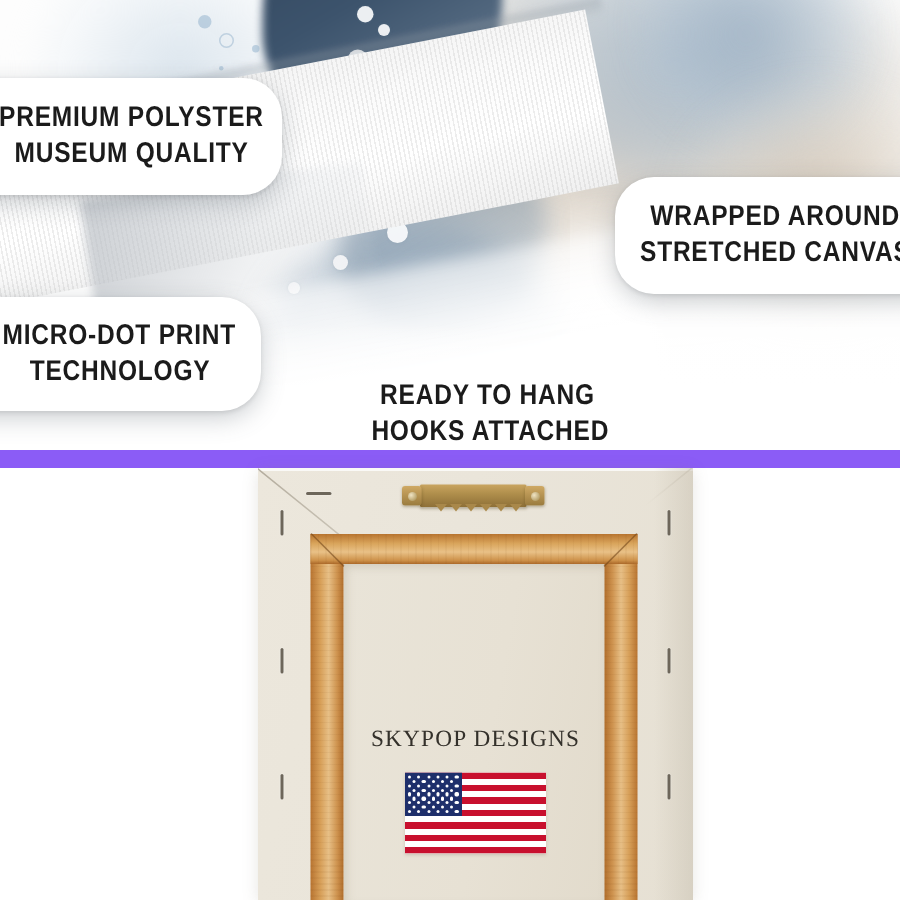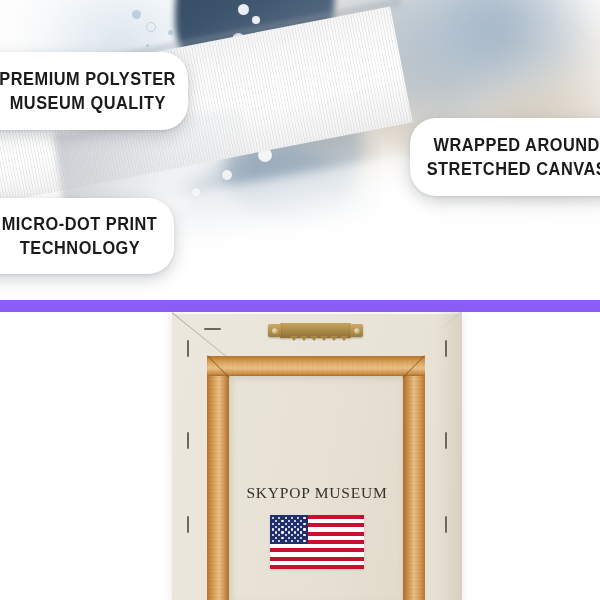--- a/index.html
+++ b/index.html
@@ -297,20 +297,24 @@
   <div class="pill" id="pill-wrapped">
     <div class="ln">WRAPPED AROUND</div>
     <div class="ln">STRETCHED CANVAS</div>
   </div>
 
   <div class="pill" id="pill-micro">
     <div class="ln">MICRO-DOT PRINT</div>
     <div class="ln">TECHNOLOGY</div>
   </div>
 
+  <div class="plain-label">
+    <div class="ln">READY TO HANG</div>
+    <div class="ln">HOOKS ATTACHED</div>
+  </div>
 
   <div class="side-white-l"></div>
   <div class="side-white-r"></div>
 
   <div class="canvas-back">
     <div class="cb-topline"></div>
     <div class="cb-right-shade"></div>
     <div class="fold"></div>
     <div class="fold2"></div>
 
@@ -347,21 +351,21 @@
       <div class="bar bar-v bar-r">
           <div class="bar-grain"></div>
         </div>
       <div class="bar bar-t">
           <div class="bar-grain"></div>
         </div>
       <div class="miter miter-l"></div>
       <div class="miter miter-r"></div>
     </div>
 
-    <div class="brand">SKYPOP MUSEUM</div>
+    <div class="brand">SKYPOP DESIGNS</div>
 
     <div class="flag">
       <div class="stripes"></div>
       <div class="union">
         <div class="stars" id="flag-stars">
             <div class="star" style="left: 2.03333px; top: 1.808px;"></div>
             <div class="star" style="left: 8.3px; top: 1.808px;"></div>
             <div class="star" style="left: 14.5667px; top: 1.808px;"></div>
             <div class="star" style="left: 20.8333px; top: 1.808px;"></div>
             <div class="star" style="left: 27.1px; top: 1.808px;"></div>

